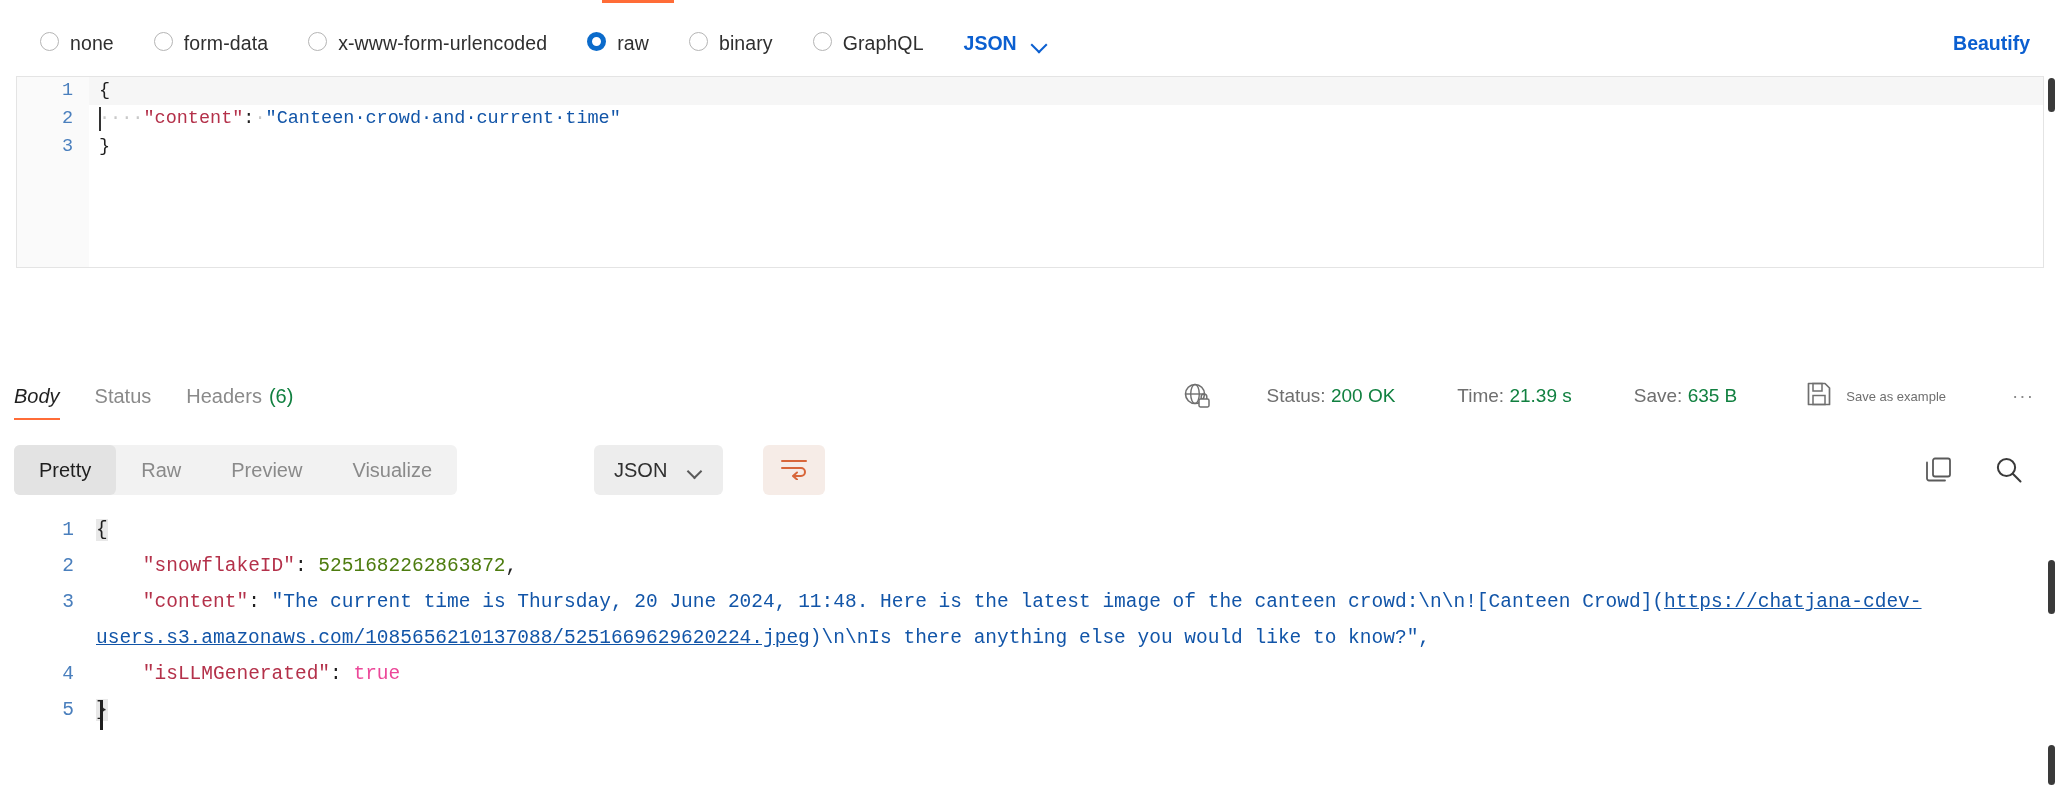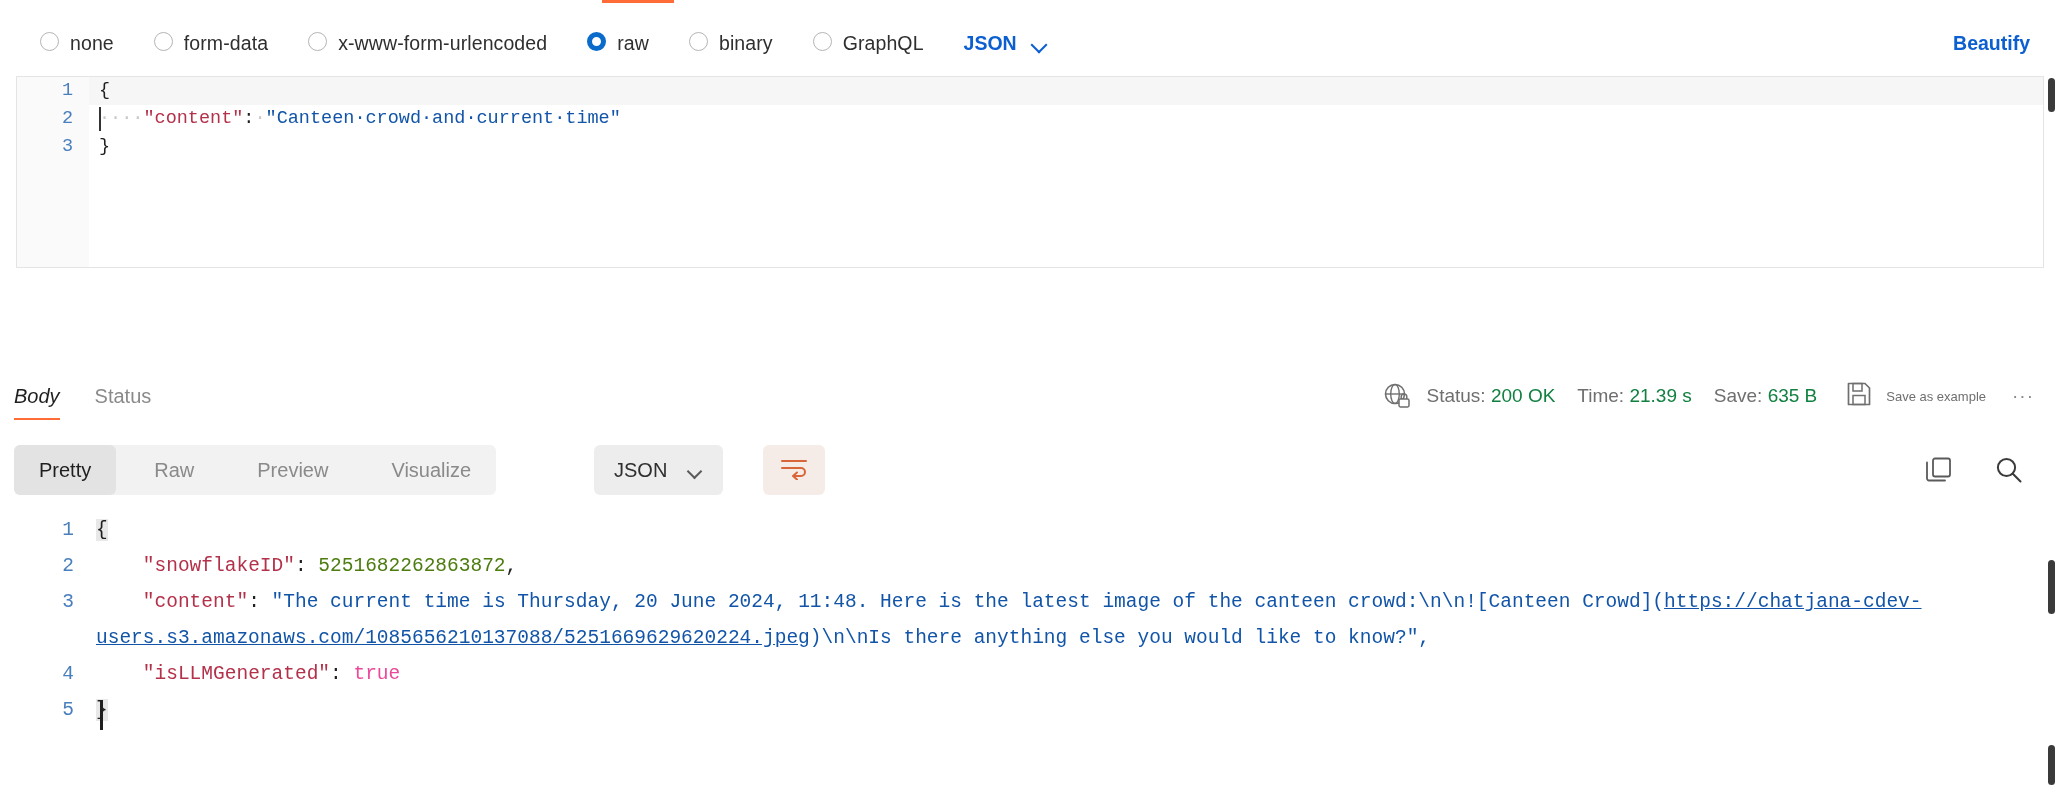--- a/index.html
+++ b/index.html
@@ -117,21 +117,21 @@
   }
   .resp-tab.active { color: #1f1f1f; font-style: italic; }
   .resp-tab.active::after {
     content: ""; position: absolute; left: 0; right: 0; bottom: 8px;
     height: 2.5px; background: #ff6c37;
   }
   .badge-count { color: #118040; margin-left: 7px; }
 
   .resp-status {
     position: absolute; right: 22px; top: 0; height: 64px;
-    display: flex; align-items: center;
+    display: flex; align-items: center; gap: 40px;
   }
   .globe-lock { width: 30px; height: 30px; margin-right: 14px; flex: none; }
   .stat-item { font-size: 19px; color: #6f6f6f; margin-right: 22px; white-space: nowrap; }
   .stat-val { color: #118040; }
   .save-example {
     display: flex; align-items: center; margin-left: 6px; cursor: pointer;
   }
   .save-example .sv-label { font-size: 13px; color: #6f6f6f; margin-left: 13px; }
   .dots-menu {
     margin-left: 26px; font-size: 19px; color: #8a8a8a;
@@ -139,21 +139,21 @@
   }
 
   
   .resp-toolbar {
     position: absolute; left: 0; top: 440px;
     width: 2056px; height: 62px;
   }
   .seg-group {
     position: absolute; left: 14px; top: 5px;
     height: 50px; background: #f2f2f2; border-radius: 6px;
-    display: flex; align-items: stretch; padding: 0; gap: 13px;
+    display: flex; align-items: stretch; padding: 0;
   }
   .seg {
     display: flex; align-items: center; padding: 0 25px;
     font-size: 20px; color: #8a8a8a; cursor: pointer;
     border-radius: 6px;
   }
   .seg.active { background: #e3e3e3; color: #1f1f1f; }
   .fmt-select {
     position: absolute; left: 594px; top: 5px;
     height: 50px; background: #ededed; border-radius: 6px;
@@ -294,20 +294,24 @@
 
 <div class="resp-meta">
 
   <div class="resp-tabs">
     <div class="resp-tab active">
       <span>Body</span>
     </div>
     <div class="resp-tab">
       <span>Status</span>
     </div>
+    <div class="resp-tab">
+      <span>Headers</span>
+      <span class="badge-count">(6)</span>
+    </div>
   </div>
 
   <div class="resp-status">
     <span class="globe-lock">
       <svg width="30" height="30" viewBox="0 0 30 30">
         <circle cx="13" cy="13" r="9.5" fill="none" stroke="#6f6f6f" stroke-width="1.6"></circle>
         <ellipse cx="13" cy="13" rx="4.3" ry="9.5" fill="none" stroke="#6f6f6f" stroke-width="1.4"></ellipse>
         <line x1="3.6" y1="13" x2="22.4" y2="13" stroke="#6f6f6f" stroke-width="1.4"></line>
         <rect x="17" y="18" width="10" height="8" rx="1.4" fill="#fff" stroke="#6f6f6f" stroke-width="1.5"></rect>
         <path d="M19.2 18 v-2.2 a2.8 2.8 0 0 1 5.6 0 V18" fill="none" stroke="#6f6f6f" stroke-width="1.5"></path>

